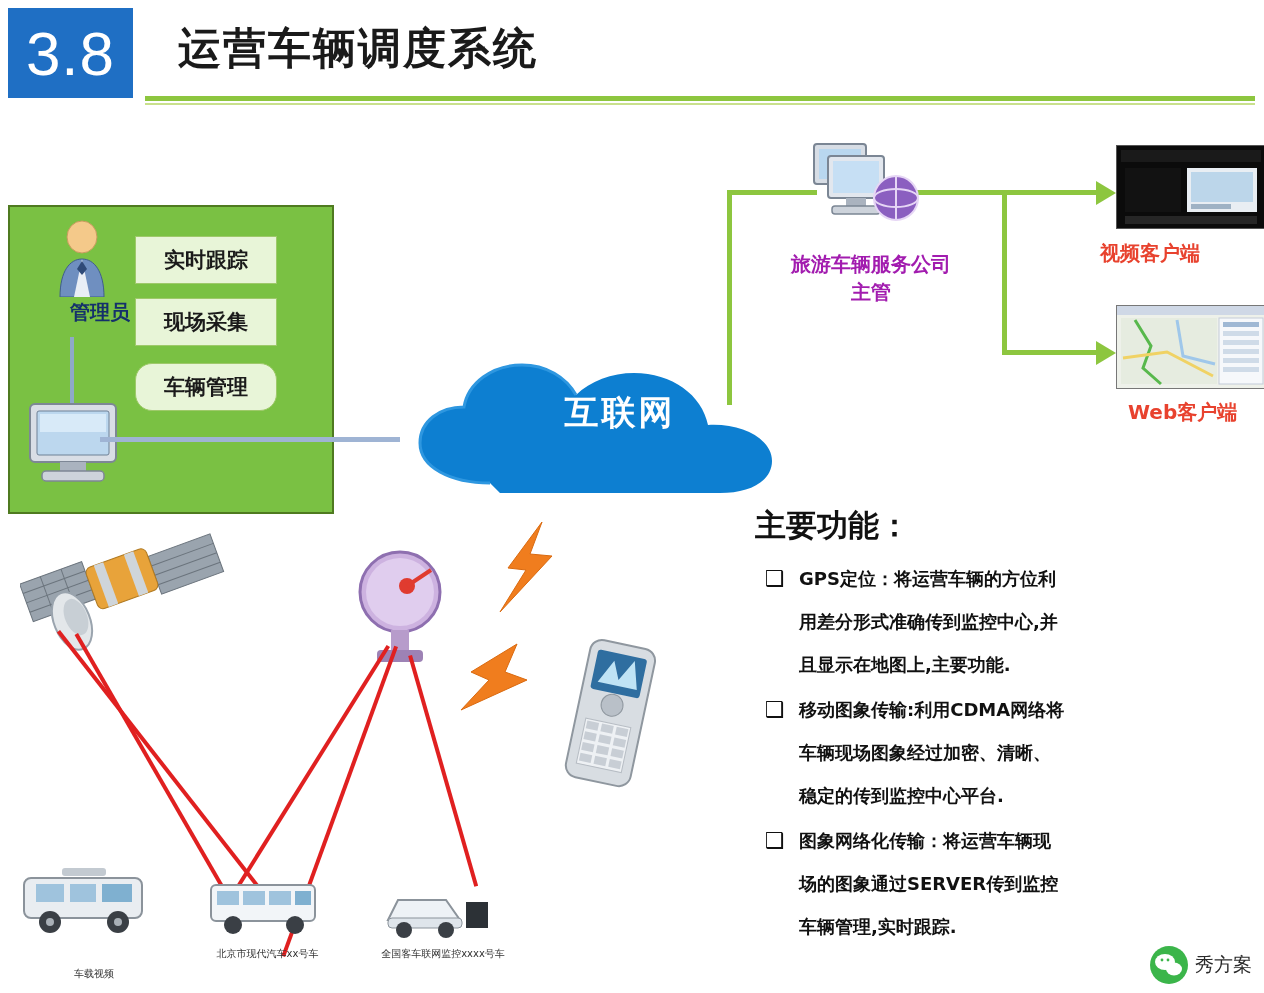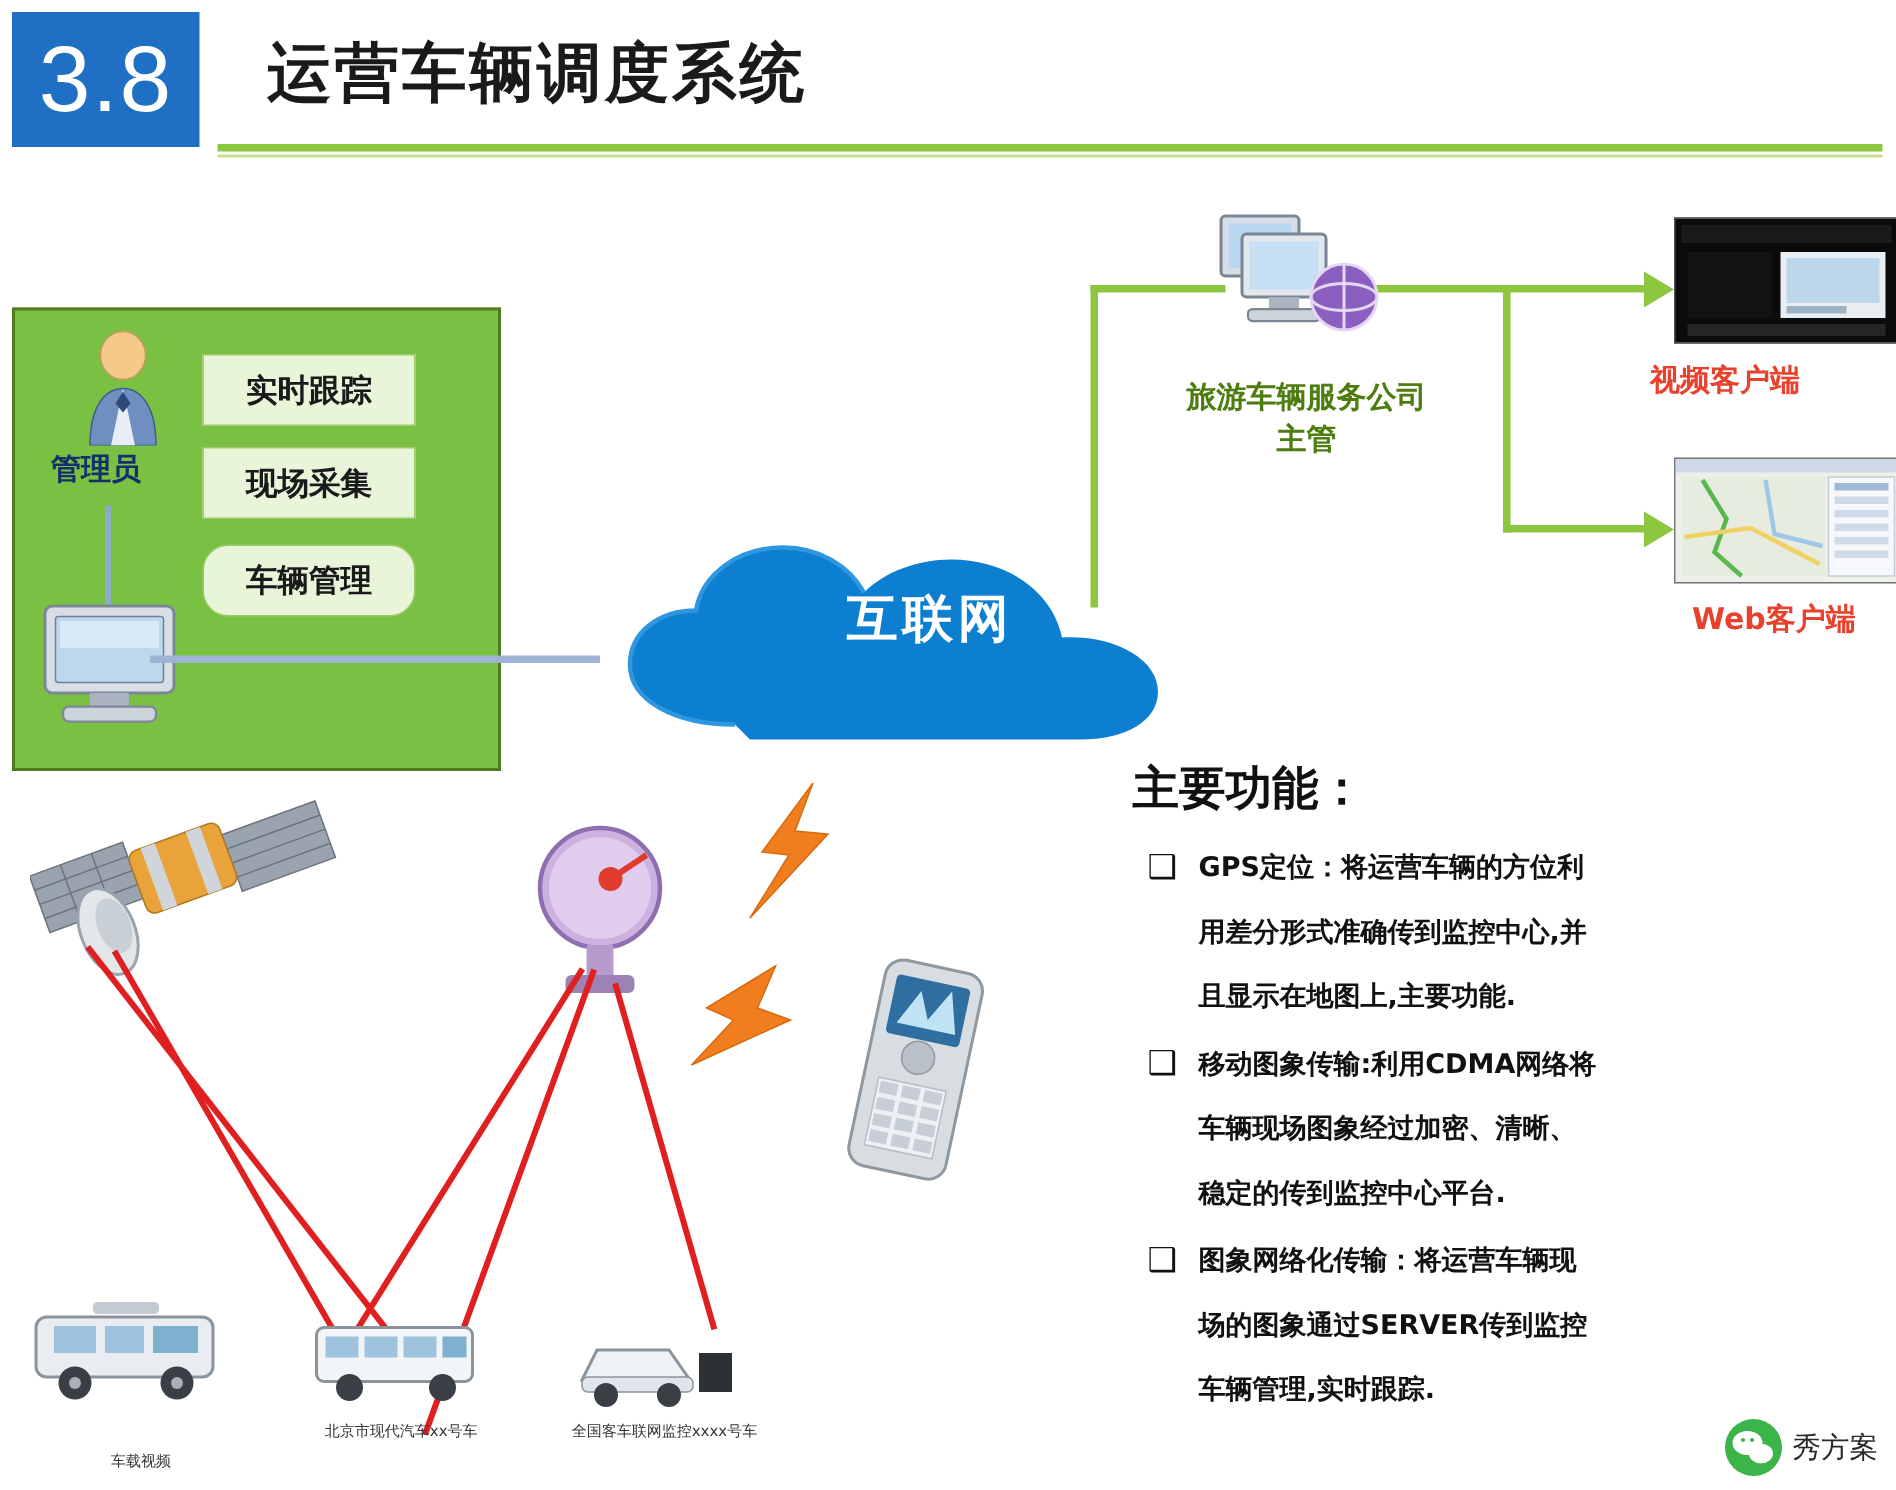--- a/index.html
+++ b/index.html
@@ -41,21 +41,21 @@
     position:absolute;left:125px;width:140px;height:46px;
     background:#e8f5d8;border:1px solid #9ec96a;
     display:flex;align-items:center;justify-content:center;
     font-size:21px;font-weight:bold;color:#1a1a1a;
     font-family:"DejaVu Sans","Liberation Sans",sans-serif;
   }
   #fb0{top:29px;text-align:center;}
   #fb1{top:91px;}
   #fb2{top:156px;border-radius:17px;}
   #admin-label{
-    position:absolute;left:24px;top:92px;width:96px;text-align:left;
+    position:absolute;left:24px;top:92px;width:96px;text-align:right;
     font-size:20px;font-weight:bold;color:#14306b;
     font-family:Liberation Sans, sans-serif;
   }
   
   #admin-icon{position:absolute;left:42px;top:12px;width:60px;height:78px;}
   
   #admin-pc{position:absolute;left:18px;top:195px;width:90px;height:85px;}
   #pc-stem{position:absolute;left:60px;top:130px;width:4px;height:70px;background:#8fa9c9;}
   
   #cloud{position:absolute;left:390px;top:355px;width:460px;height:150px;}
@@ -66,21 +66,21 @@
     letter-spacing:3px;
   }
   
   #wire-pc-cloud{position:absolute;left:100px;top:437px;width:300px;height:5px;background:#9fb4d4;}
   
   .gline{position:absolute;background:#8dc63f;}
   
   #server-node{position:absolute;left:812px;top:140px;width:110px;height:100px;}
   #server-label{
     position:absolute;left:786px;top:250px;width:170px;text-align:center;
-    font-size:20px;font-weight:bold;color:#4d7c0f;line-height:28px;
+    font-size:20px;font-weight:bold;color:#a21caf;line-height:28px;
     font-family:"DejaVu Sans","Liberation Sans",sans-serif;
   }
   
   #video-thumb{position:absolute;left:1116px;top:145px;width:148px;height:82px;background:#0a0a0a;border:1px solid #555;overflow:hidden;}
   #video-label{
     position:absolute;left:1100px;top:240px;width:180px;text-align:left;
     font-size:20px;font-weight:bold;color:#e8422e;
     font-family:"DejaVu Sans","Liberation Sans",sans-serif;
   }
   #web-thumb{position:absolute;left:1116px;top:305px;width:148px;height:82px;background:#dfe7d5;border:1px solid #777;overflow:hidden;}

